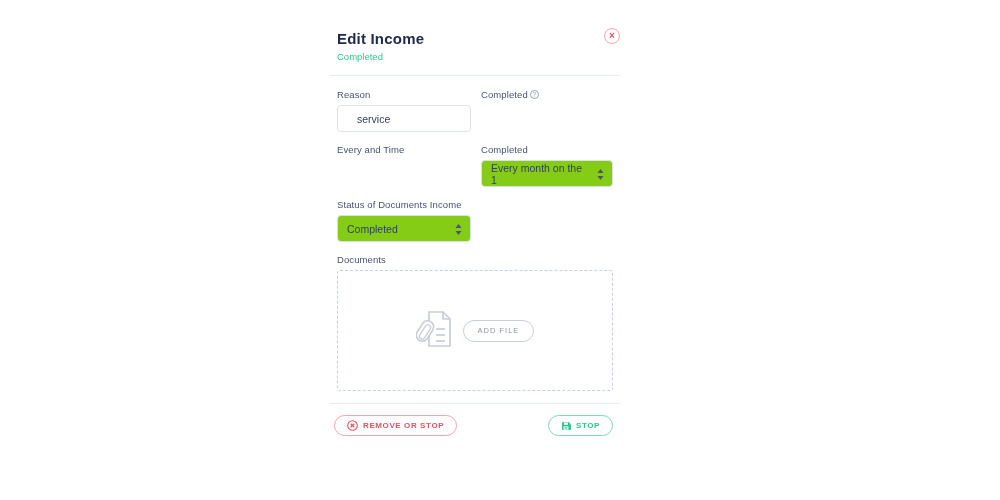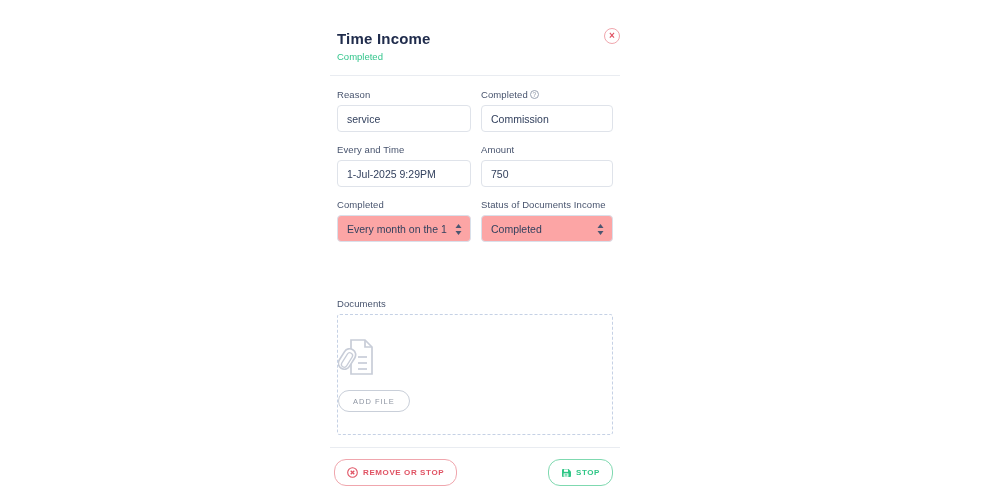--- a/index.html
+++ b/index.html
@@ -24,93 +24,87 @@
     grid-template-columns: 134px 132px; column-gap: 10px; row-gap: 12px; }
 
   .field-label { display: block; font-size: 9.5px; color: #47536d; margin-bottom: 5px; letter-spacing: 0.1px; }
   .help-circle {
     display: inline-block; width: 9px; height: 9px; border: 1px solid #9aa3b2; border-radius: 50%;
     color: #8b93a3; font-size: 6.5px; line-height: 8px; text-align: center; vertical-align: 1px; margin-left: 2px;
   }
 
   .text-input {
     width: 100%; height: 27px; border: 1px solid #dfe3ea; border-radius: 4px;
-    padding: 0 9px; font-size: 10.5px; color: #33415e; background: #fff; outline: none;
+    padding: 0 19px; font-size: 10.5px; color: #33415e; background: #fff; outline: none;
     font-family: "Liberation Sans", sans-serif;
   }
   .textarea {
     width: 100%; height: 77px; border: 1px solid #dfe3ea; border-radius: 4px;
     padding: 6px 9px; font-size: 10.5px; color: #33415e; background: #fff; outline: none;
     resize: none; font-family: "Liberation Sans", sans-serif;
   }
   .desc-group { grid-column: 2; grid-row: 1 / span 2; }
 
   .select-box {
     position: relative; width: 100%; height: 27px; border: 1px solid #d9e0ea; border-radius: 4px;
-    background: #fca5a5; font-size: 10.5px; color: #33415e;
+    background: #84cc16; font-size: 10.5px; color: #33415e;
     display: flex; align-items: center; padding: 0 22px 0 9px; cursor: pointer;
   }
   .select-arrows { position: absolute; right: 8px; top: 8px; }
 
-  .documents-group { grid-column: 1 / span 2; margin-top: 44px; }
+  .documents-group { grid-column: 1 / span 2; }
   .dropzone {
     margin-top: 4px; height: 121px; border: 1px dashed #c5d1e5; border-radius: 3px;
-    display: flex; flex-direction: column; align-items: flex-start; justify-content: center; gap: 9px;
+    display: flex; align-items: center; justify-content: center; gap: 9px;
   }
   .add-file-btn {
     height: 22px; padding: 0 14px; border: 1px solid #c9cfd9; border-radius: 11px; background: #fff;
     color: #8f96a3; font-size: 7.5px; letter-spacing: 1px; cursor: pointer;
     font-family: "Liberation Sans", sans-serif;
   }
 
   .footer { display: flex; justify-content: space-between; align-items: center;
     padding: 11px 7px 0 4px; }
   .pill-btn {
-    height: 27px; border-radius: 12px; background: #fff; display: inline-flex; align-items: center;
+    height: 21px; border-radius: 12px; background: #fff; display: inline-flex; align-items: center;
     gap: 5px; padding: 0 12px; font-size: 8px; letter-spacing: 0.6px; cursor: pointer;
     font-family: "Liberation Sans", sans-serif; font-weight: bold;
   }
   .remove-btn { border: 1px solid #f0a6ad; color: #e05263; }
   .save-btn { border: 1px solid #7fd9b0; color: #2fc686; }
 </style>
 </head>
 <body>
 
 <div class="panel">
 
   <div class="header">
-    <div class="title">Time Income</div>
+    <div class="title">Edit Income</div>
     <div class="status-text">Completed</div>
     <button class="close-btn">×</button>
   </div>
 
   <div class="divider"></div>
 
   <div class="form">
 
     <div>
       <label class="field-label">Reason</label>
       <input class="text-input" type="text" value="service" style="">
     </div>
 
 
     <div>
       <label class="field-label"><span>Completed</span><span class="help-circle">?</span></label>
-      <input class="text-input" type="text" value="Commission" style="">
     </div>
 
     <div>
       <label class="field-label">Every and Time</label>
-      <input class="text-input" type="text" value="1-Jul-2025 9:29PM" style="">
     </div>
 
-    <div>
-      <label class="field-label">Amount</label>
-      <input class="text-input" type="text" value="750" style="">
-    </div>
 
     <div>
       <label class="field-label">Completed</label>
       <div class="select-box">
         <span>Every month on the 1</span>
         <span class="select-arrows">
           <svg width="7" height="11" viewBox="0 0 7 11">
               <path d="M3.5 0 L6.5 4 H0.5 Z" fill="#4a5670"></path>
               <path d="M3.5 11 L0.5 7 H6.5 Z" fill="#4a5670"></path>
             </svg>

